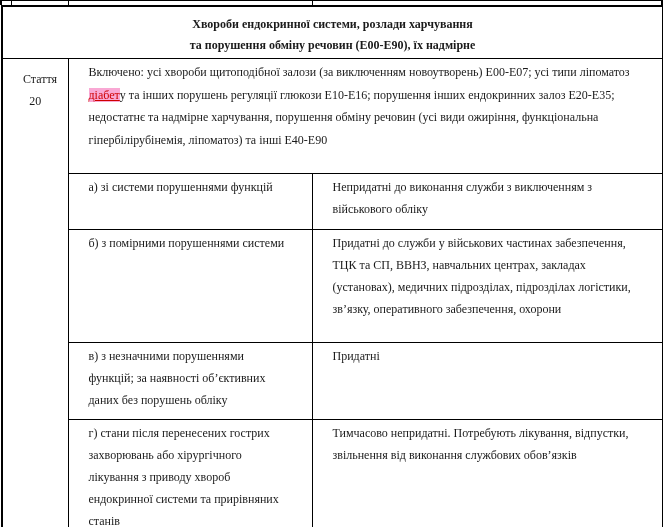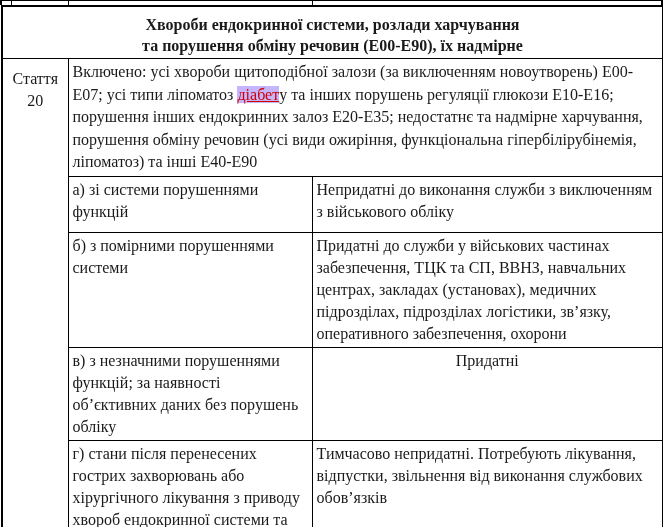--- a/index.html
+++ b/index.html
@@ -43,40 +43,40 @@
     margin-left: 1px;
   }
   table.main, table.main td {
     border: 1px solid #000;
   }
   table.main {
     border-width: 2px;
   }
   td {
     vertical-align: top;
-    padding: 2px 4px;
-    font-size: 16px;
+    padding: 2px 20px;
+    font-size: 12px;
     line-height: 22px;
     box-sizing: border-box;
     overflow: hidden;
   }
   td.section-header {
     text-align: center;
     font-weight: bold;
     padding-top: 7px;
     line-height: 21px;
   }
   td.article {
     text-align: center;
     padding-top: 9px;
   }
   td.included { line-height: 22.6px; }
-  td.center { text-align: center; }
+  td.center { text-align: left; }
   .hl {
-    background: #c4b5fd;
+    background: #f9a8d4;
     color: #cf0000;
     text-decoration: underline;
     font-family: Liberation Serif, serif;
   }
 </style>
 </head>
 <body>
 
 <div class="doc">
 

